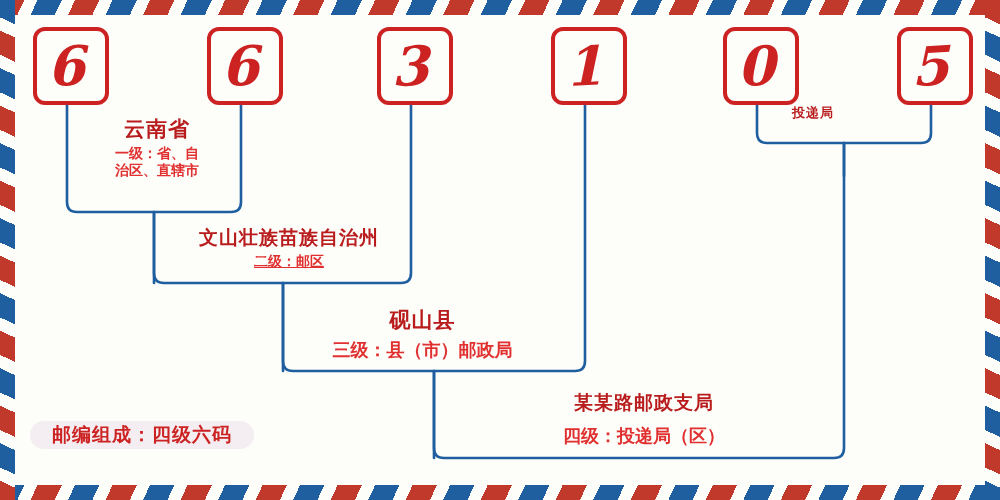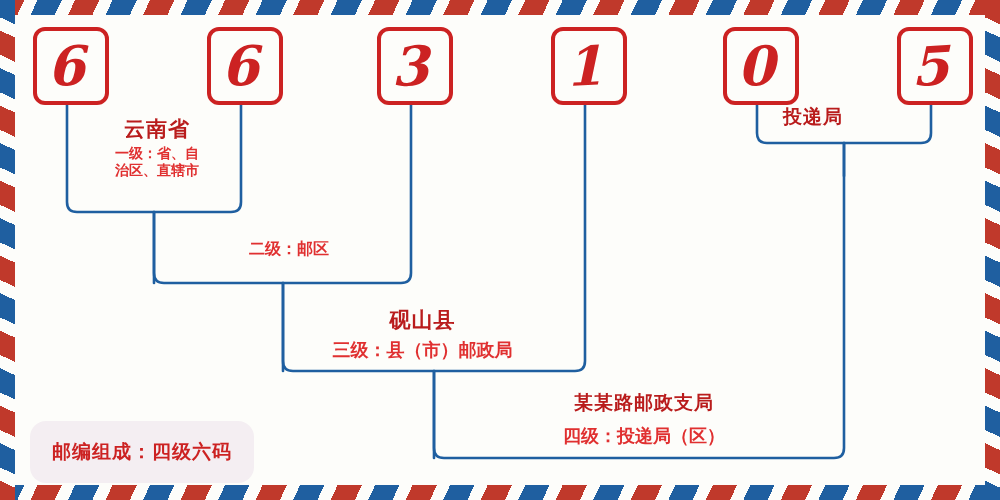--- a/index.html
+++ b/index.html
@@ -62,42 +62,42 @@
   .lbl .title{
     font-family:"DejaVu Serif",serif;
     color:#b91c1c;font-weight:700;letter-spacing:1px;
   }
   .lbl .sub{
     font-family:"Liberation Sans","DejaVu Sans",sans-serif;
     color:#e03030;font-weight:700;
   }
 
   #lbl-tdj{left:703px;top:104px;width:220px;}
-  #lbl-tdj .title{font-size:19px;font-family:Liberation Mono, monospace;}
+  #lbl-tdj .title{font-size:13px;font-family:Liberation Mono, monospace;}
 
   #lbl-l1{left:62px;top:115px;width:190px;}
   #lbl-l1 .title{font-size:21px;}
   #lbl-l1 .sub{font-size:14px;line-height:1.22;margin-top:2px;}
 
   #lbl-l2{left:150px;top:225px;width:278px;}
   #lbl-l2 .title{font-size:19px;}
-  #lbl-l2 .sub{font-size:16px;line-height:1.22;margin-top:14px;}
+  #lbl-l2 .sub{font-size:14px;line-height:1.22;margin-top:2px;text-decoration:underline;}
 
   #lbl-l3{left:285px;top:306px;width:275px;}
   #lbl-l3 .title{font-size:21px;}
   #lbl-l3 .sub{font-size:18px;line-height:1.22;margin-top:6px;}
 
   #lbl-l4{left:510px;top:390px;width:268px;}
   #lbl-l4 .title{font-size:19px;}
   #lbl-l4 .sub{font-size:18px;line-height:1.22;margin-top:10px;}
 
   
   #badge{
     position:absolute;left:30px;top:421px;
-    padding:18px 22px;border-radius:16px;
+    padding:1px 22px;border-radius:16px;
     background:#f4eef2;z-index:4;
   }
   #badge .txt{
     font-family:"DejaVu Serif",serif;
     font-size:19px;font-weight:700;color:#cc2222;letter-spacing:1px;
     white-space:nowrap;
   }
 </style>
 </head>
 <body>
@@ -153,20 +153,21 @@
 
   <div class="lbl" id="lbl-l1">
     <div class="title">云南省</div>
     <div class="sub">
       <div>一级：省、自</div>
       <div>治区、直辖市</div>
     </div>
   </div>
 
   <div class="lbl" id="lbl-l2">
+    <div class="title">文山壮族苗族自治州</div>
     <div class="sub">
       <div>二级：邮区</div>
     </div>
   </div>
 
   <div class="lbl" id="lbl-l3">
     <div class="title">砚山县</div>
     <div class="sub">
       <div>三级：县（市）邮政局</div>
     </div>

